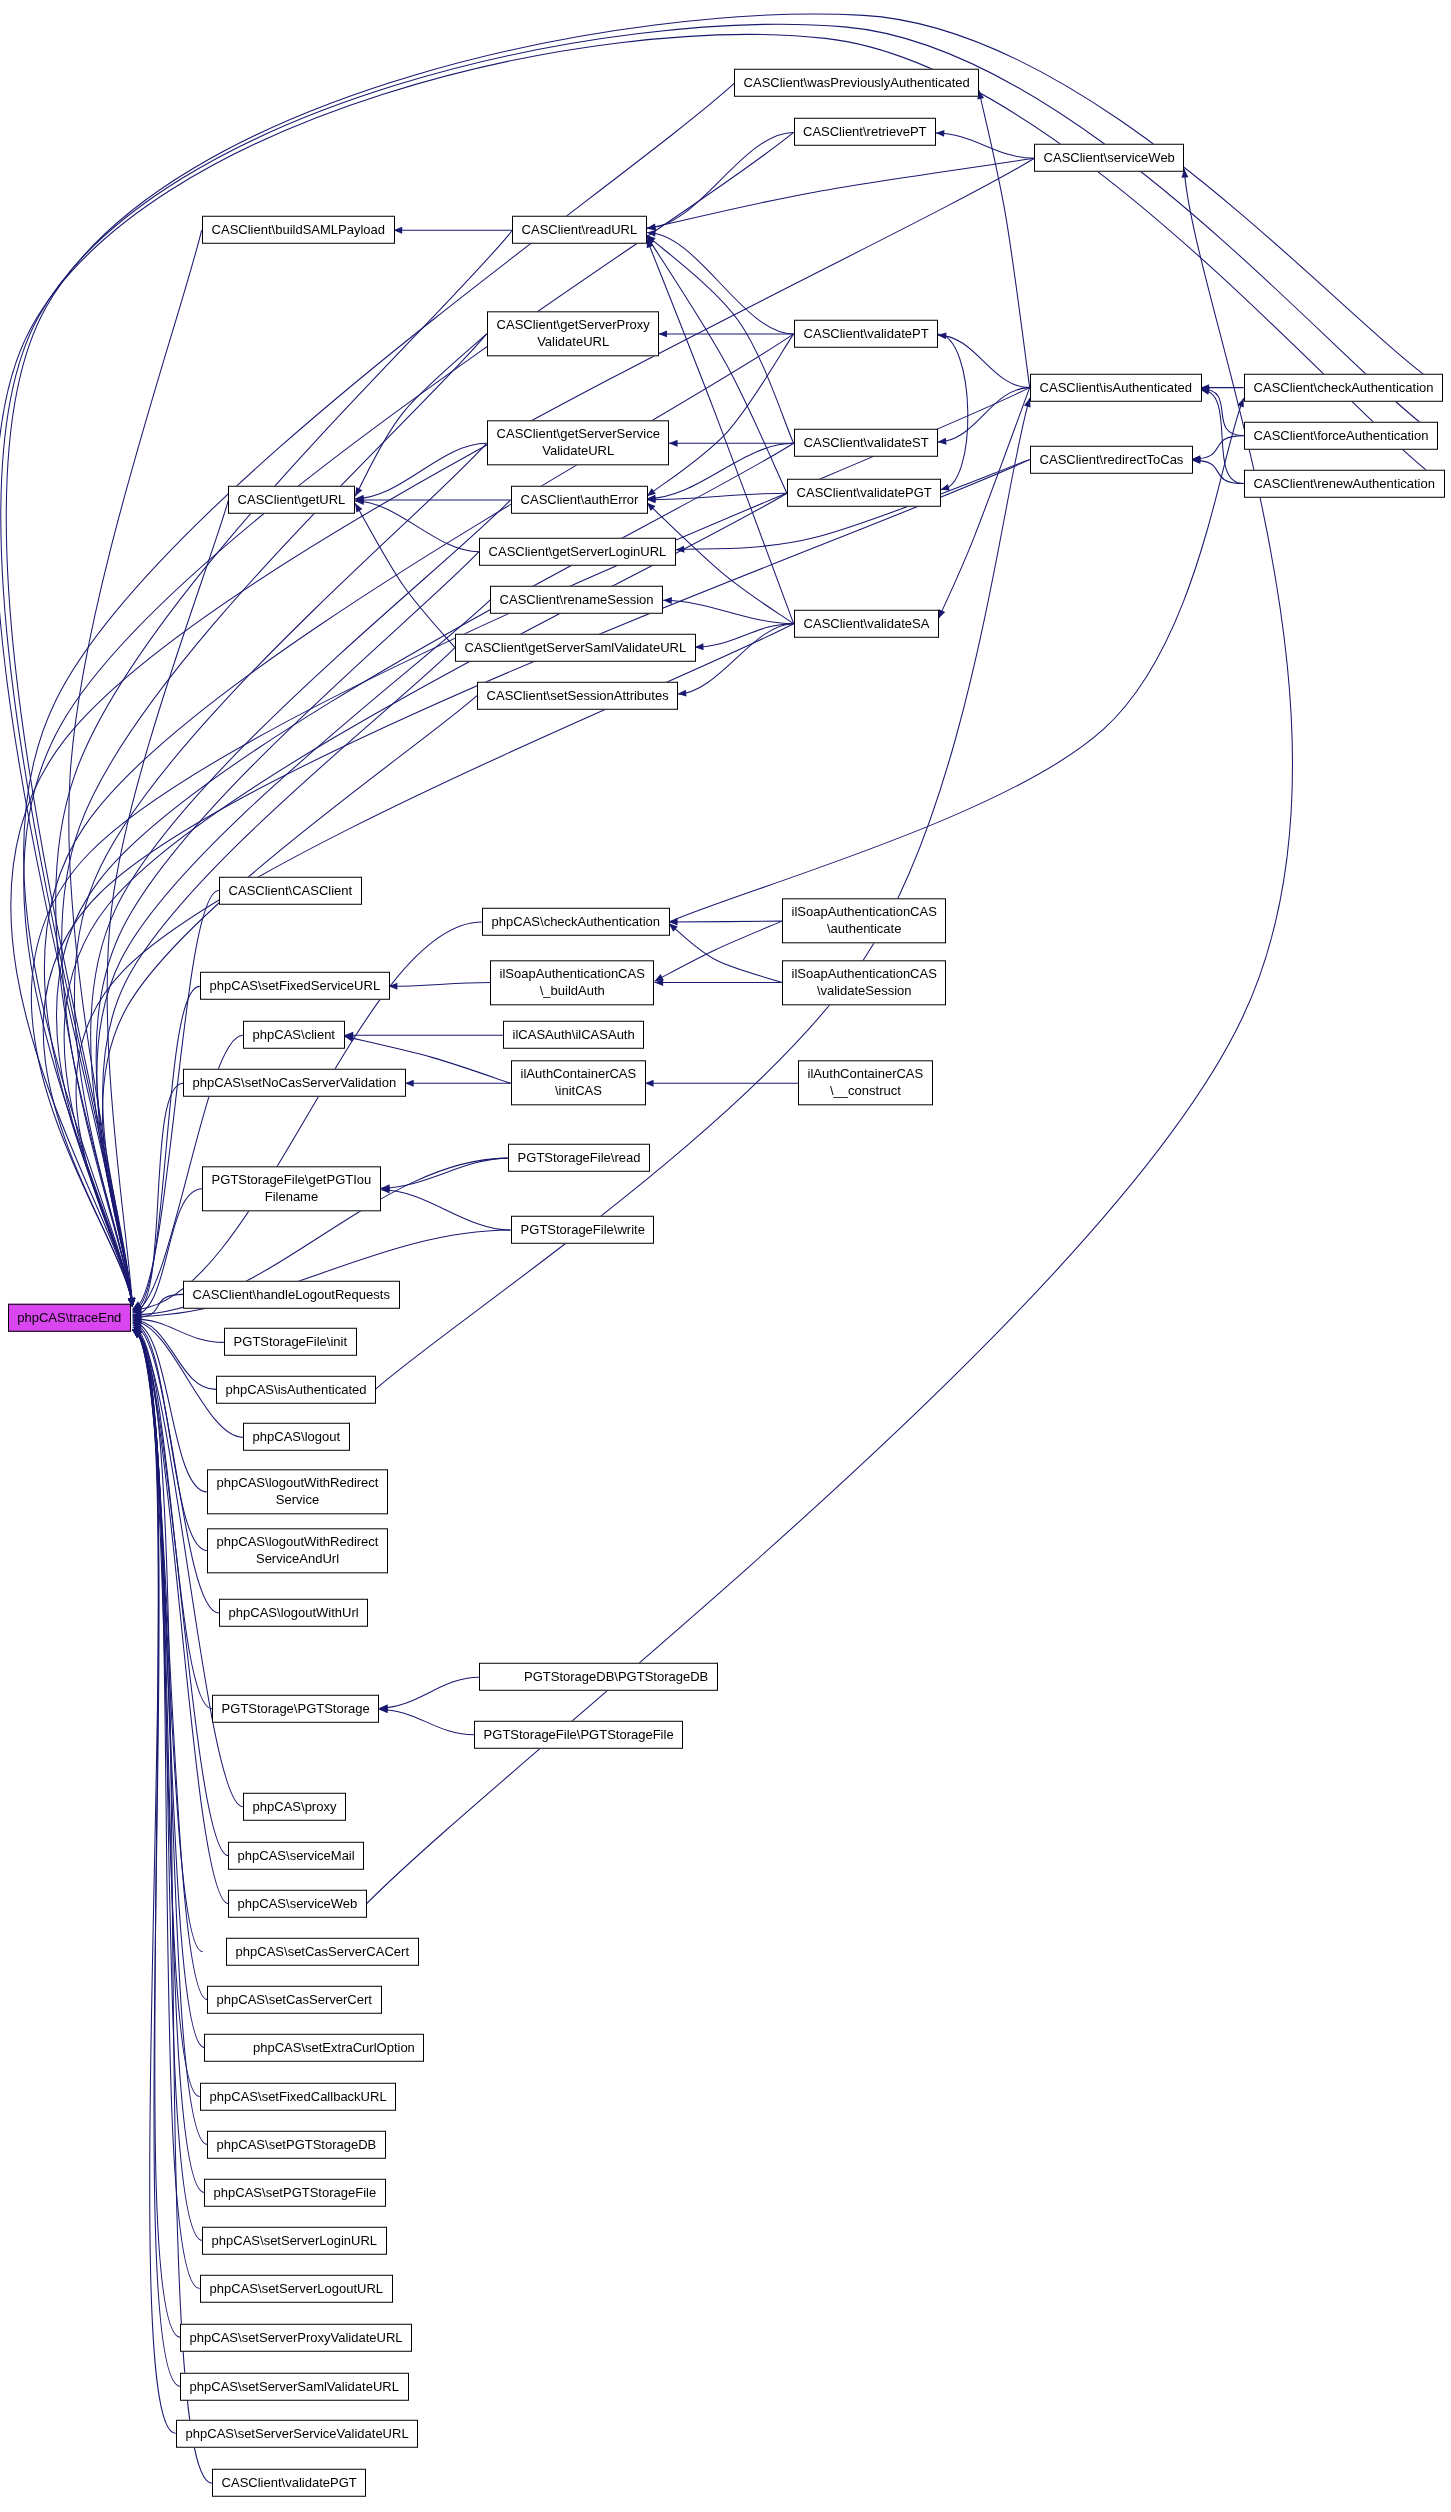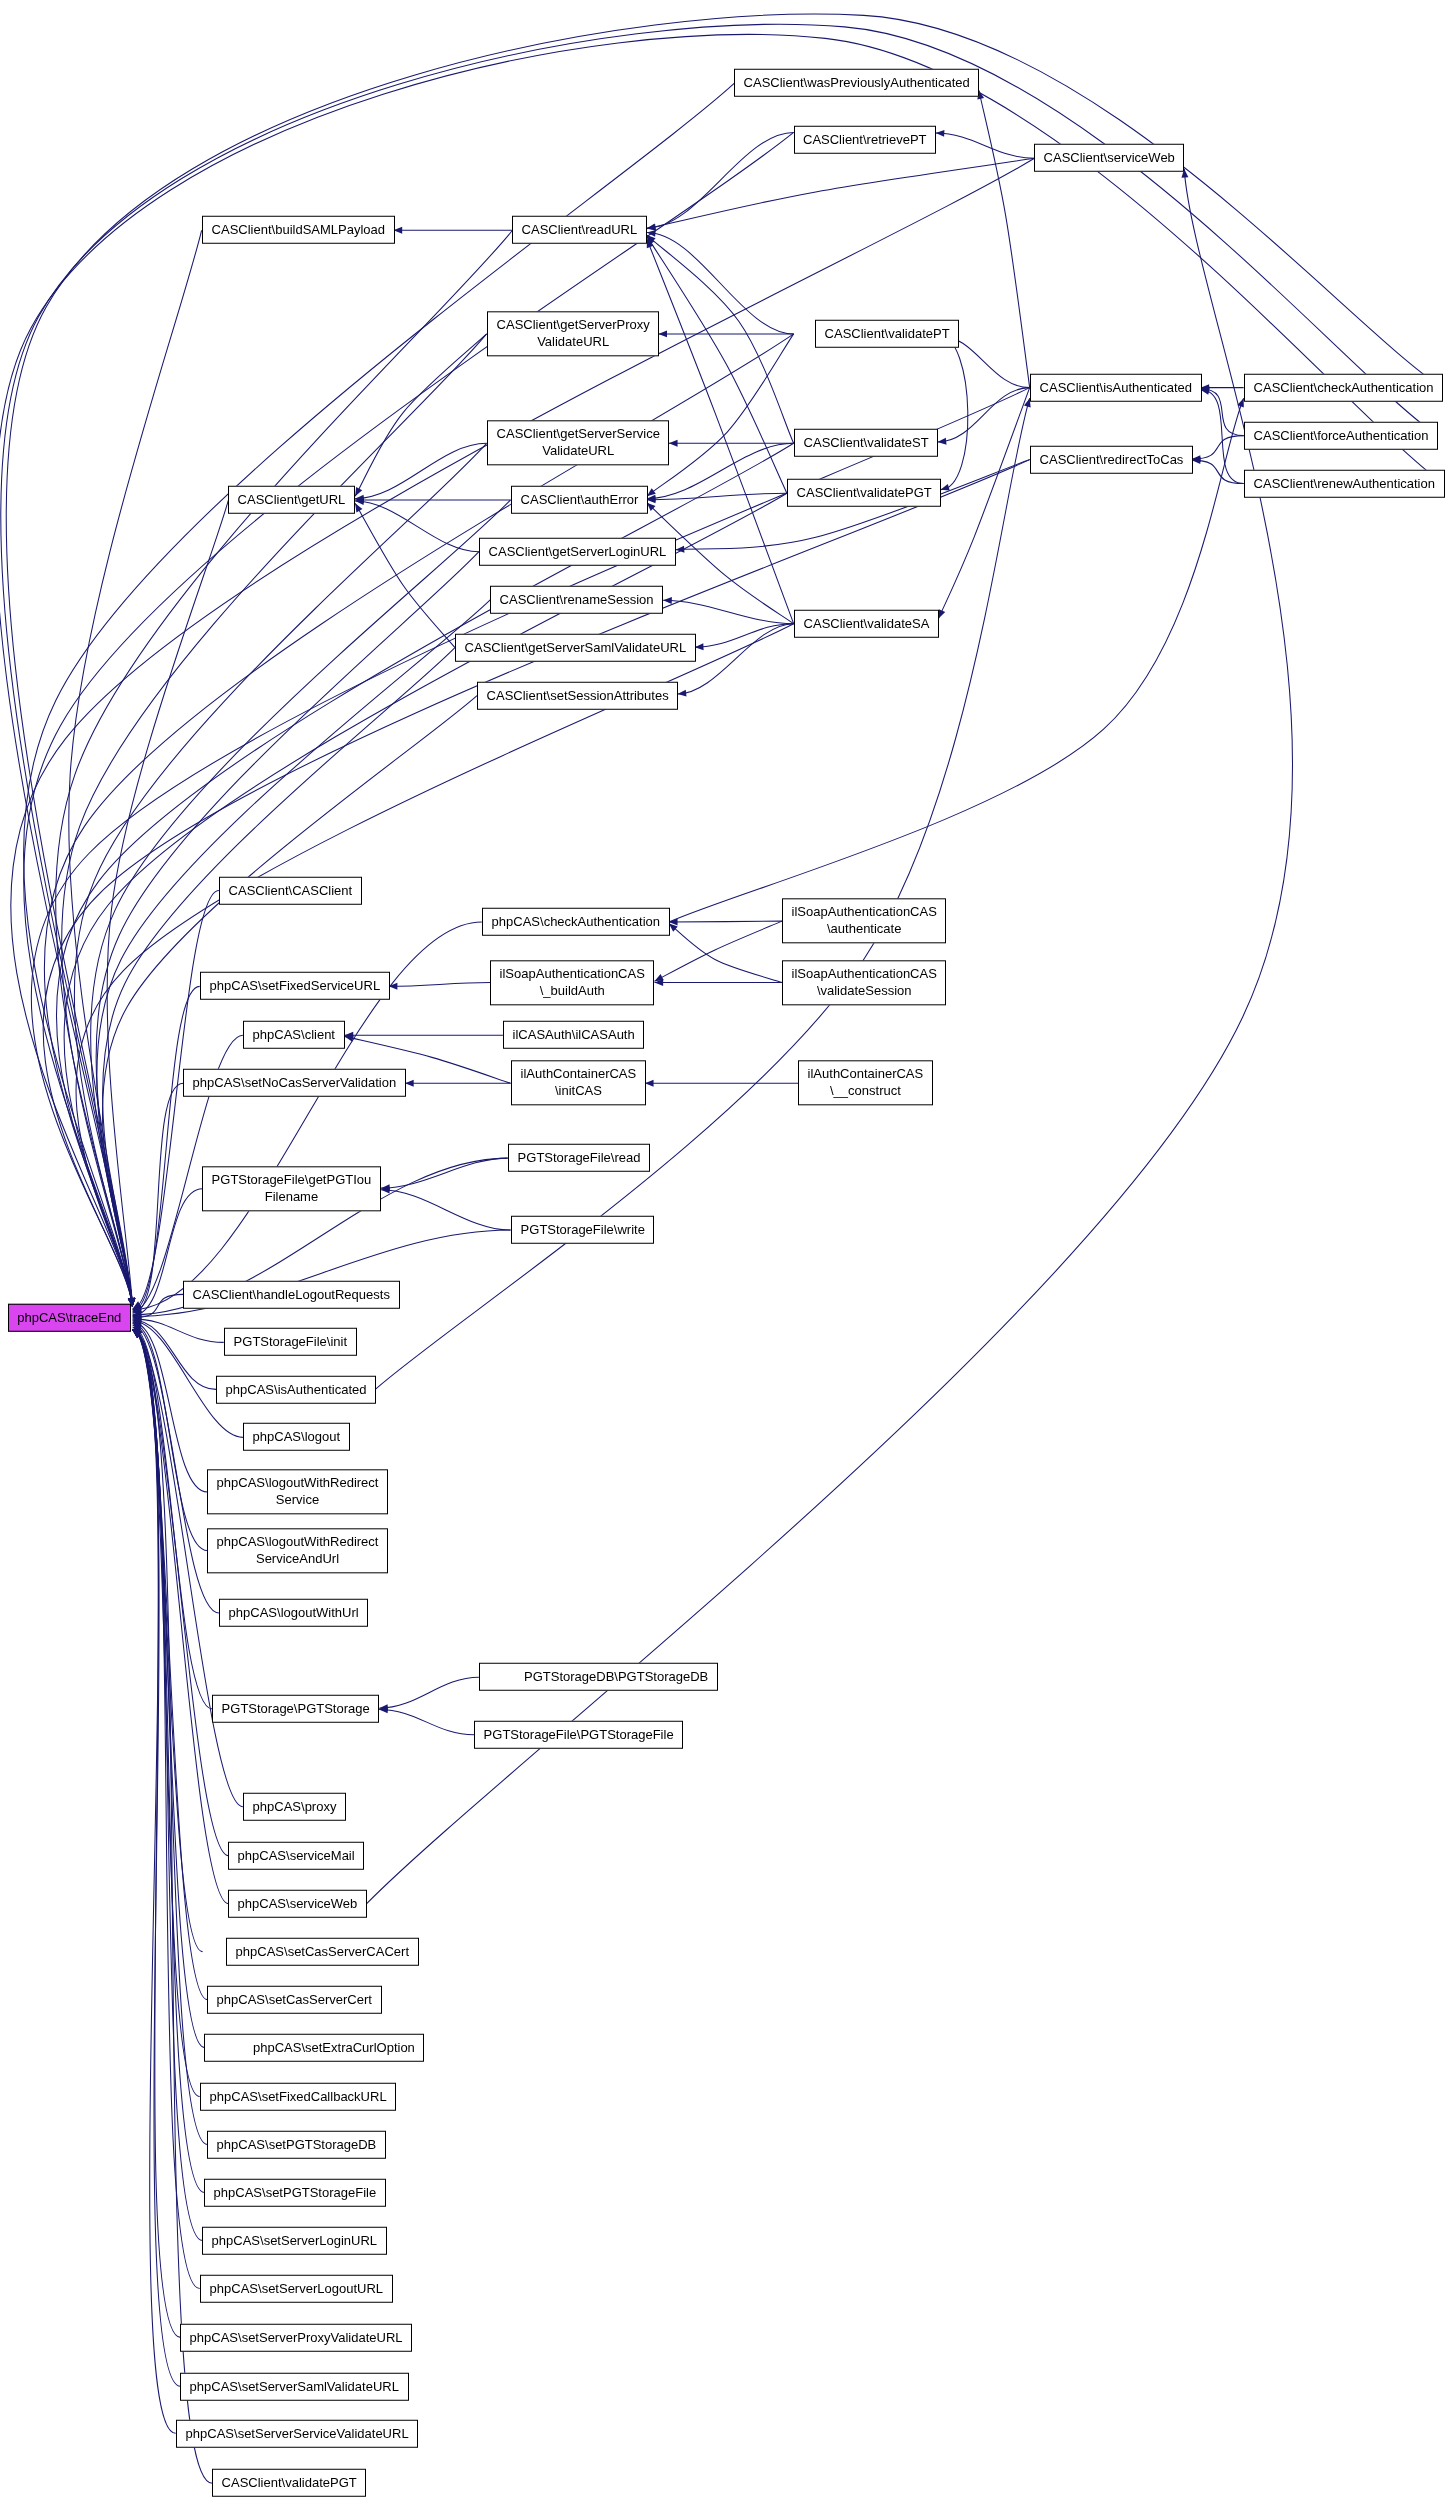--- a/index.html
+++ b/index.html
@@ -220,37 +220,37 @@
       <polygon points="1296,415 1289.3999522868405,422.0992513819429 1296.1166905400867,424.6925942511721" fill="#191970"></polygon>
       <path d="M391,1448 C475.8333333333333,1373.3333333333333 786.3333333333334,1172.1666666666667 900,1000 C1013.6666666666666,827.8333333333334 1044.1666666666667,512.5 1073,415" fill="none" stroke="#191970" stroke-width="1.1"></path>
       <polygon points="1073,415 1067.1009227279956,422.6916114916784 1074.0328140386714,424.6381167850117" fill="#191970"></polygon>
       <path d="M382,1984 C534.1666666666666,1830 1153,1361.3333333333333 1295,1060 C1437,758.6666666666667 1244.1666666666667,323.33333333333337 1234,176" fill="none" stroke="#191970" stroke-width="1.1"></path>
       <polygon points="1234,176 1231.1968616153667,185.2791387098478 1238.36954717654,184.6525751930851" fill="#191970"></polygon>
     </svg>
   <div id="nodes">
       <div class="node" style="left: 734px; top: 83px;">
         <span class="nl">CASClient\wasPreviouslyAuthenticated</span>
       </div>
-      <div class="node" style="left: 794px; top: 140px; padding-left: 8px;">
+      <div class="node" style="left: 794px; top: 132px; padding-left: 8px;">
         <span class="nl">CASClient\retrievePT</span>
       </div>
       <div class="node" style="left: 1034px; top: 158px;">
         <span class="nl">CASClient\serviceWeb</span>
       </div>
       <div class="node" style="left: 202px; top: 230px;">
         <span class="nl">CASClient\buildSAMLPayload</span>
       </div>
       <div class="node" style="left: 512px; top: 230px;">
         <span class="nl">CASClient\readURL</span>
       </div>
       <div class="node" style="left: 487px; top: 334px;">
         <span class="nl">CASClient\getServerProxy</span>
         <span class="nl">ValidateURL</span>
       </div>
-      <div class="node" style="left: 794px; top: 334px; margin-left: 21px;">
+      <div class="node" style="left: 794px; top: 334px;">
         <span class="nl">CASClient\validatePT</span>
       </div>
       <div class="node" style="left: 1030px; top: 388px;">
         <span class="nl">CASClient\isAuthenticated</span>
       </div>
       <div class="node" style="left: 1244px; top: 388px;">
         <span class="nl">CASClient\checkAuthentication</span>
       </div>
       <div class="node" style="left: 487px; top: 443px;">
         <span class="nl">CASClient\getServerService</span>

